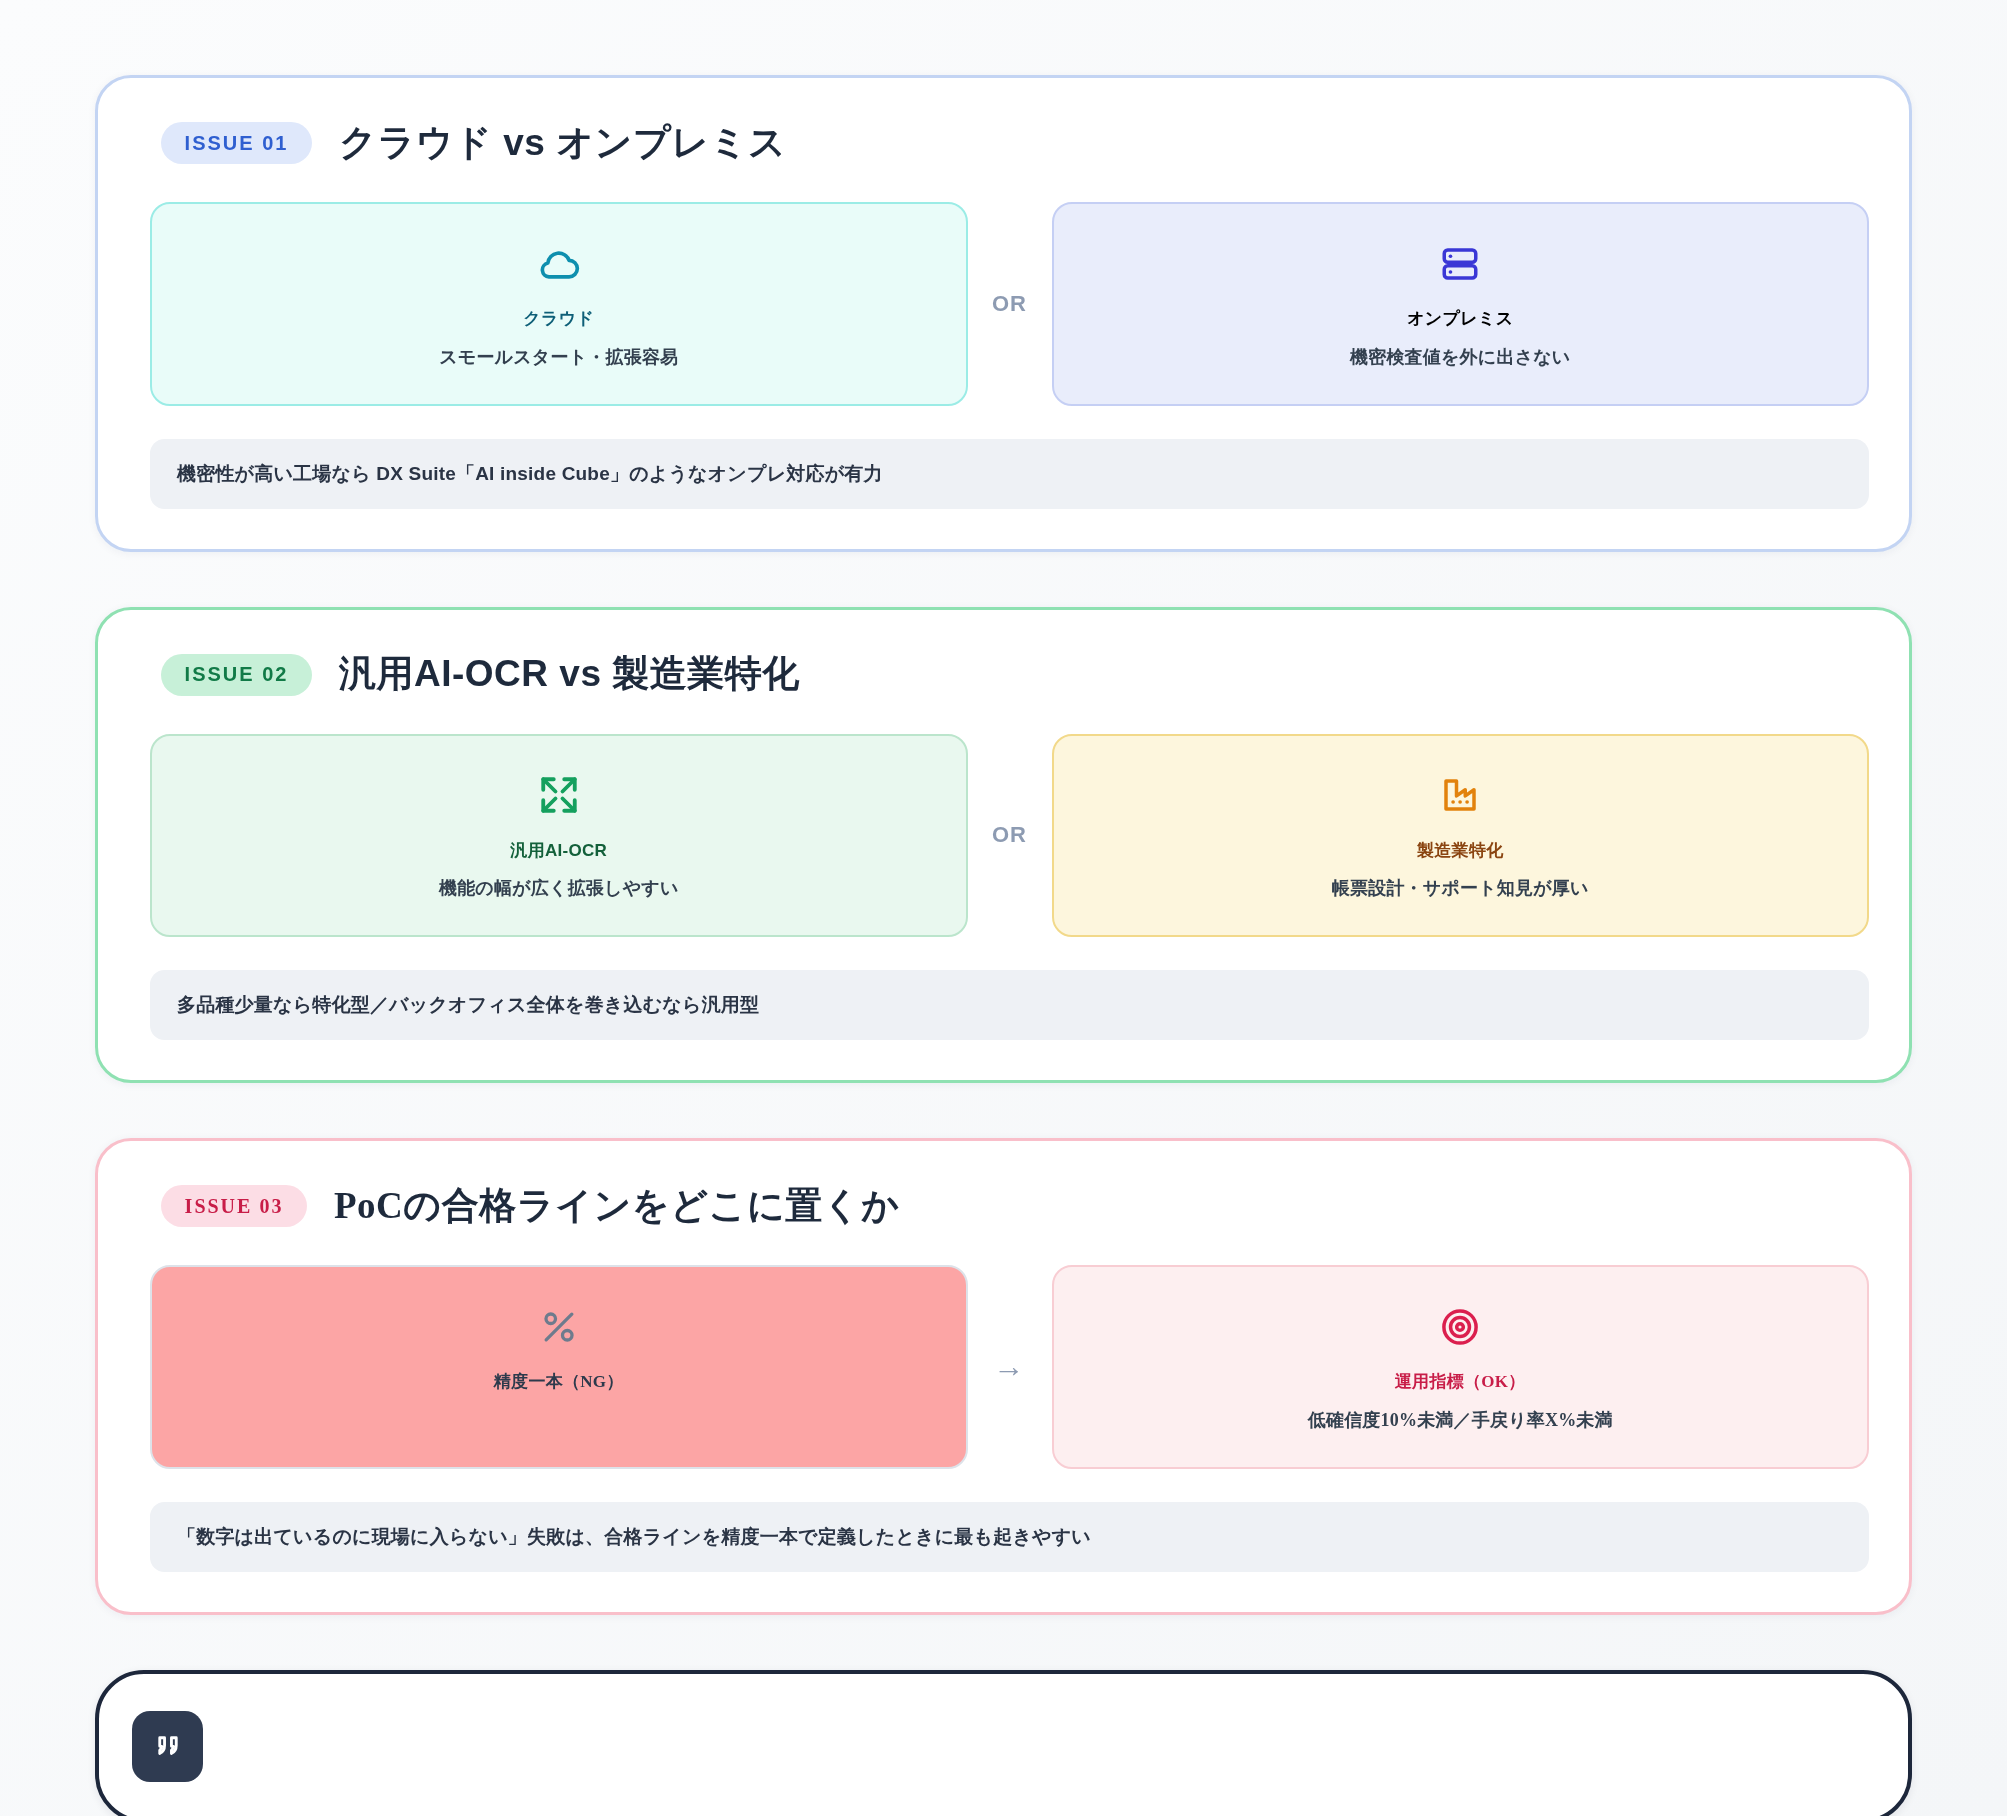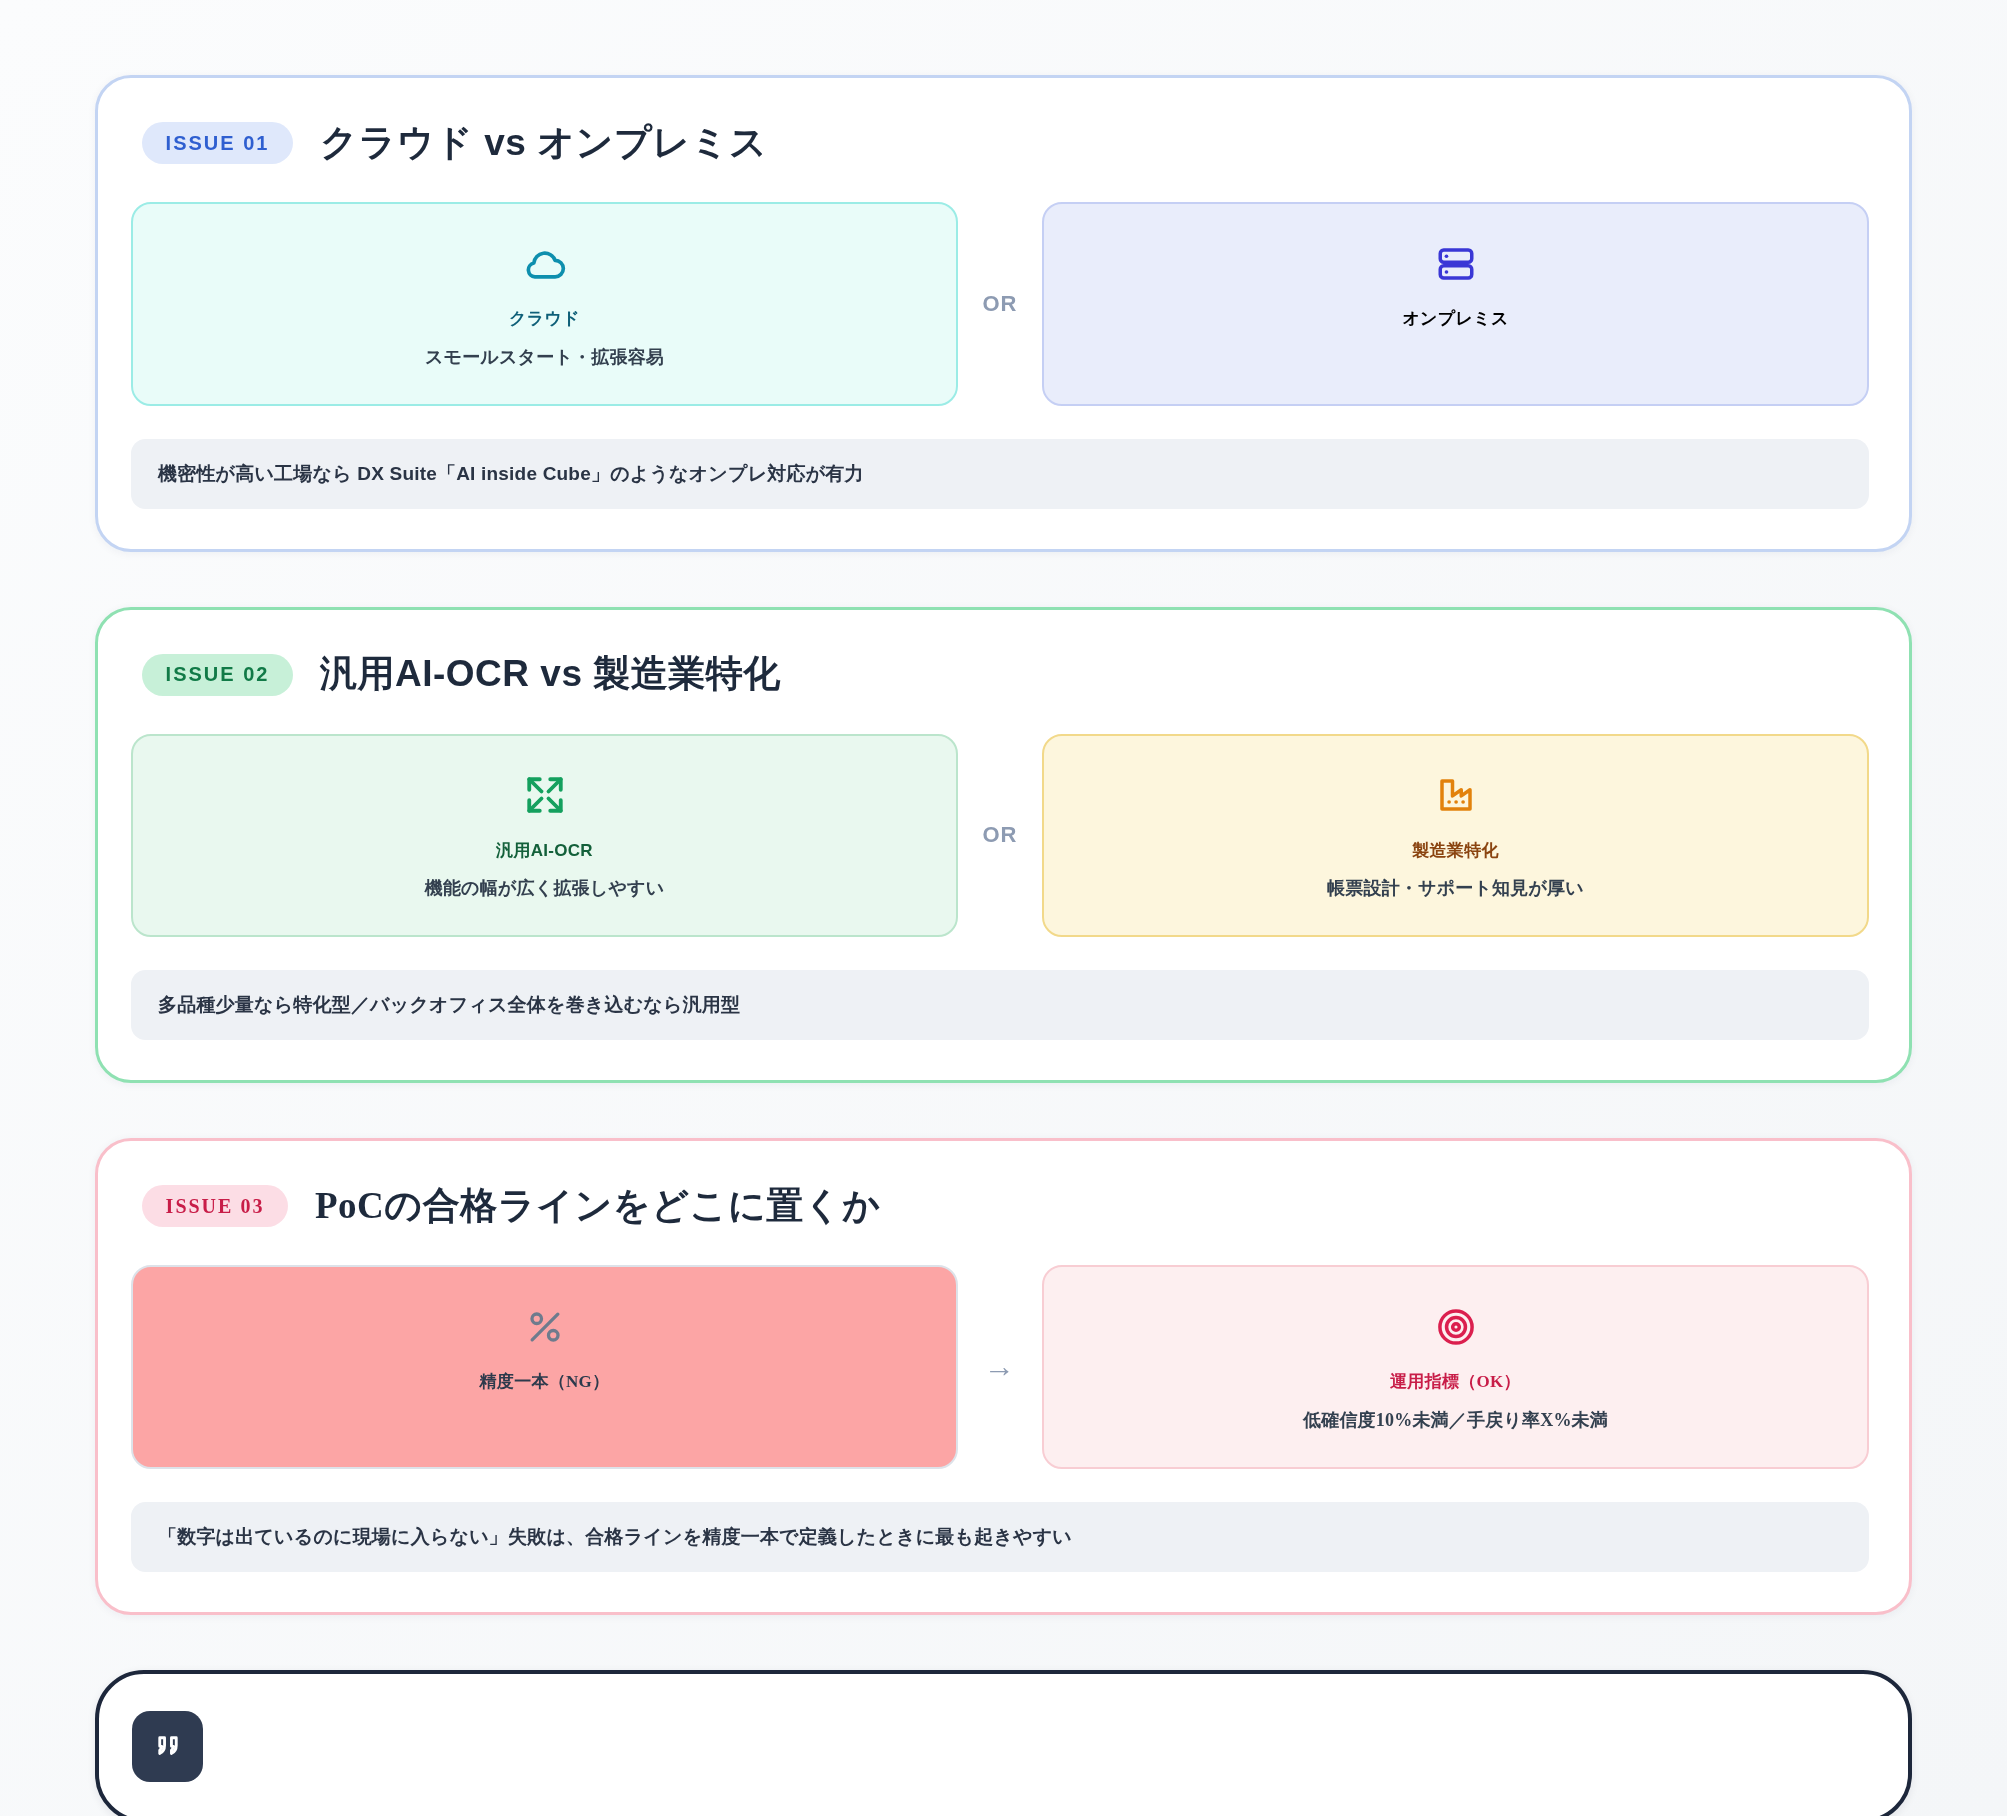--- a/index.html
+++ b/index.html
@@ -16,21 +16,21 @@
     background: linear-gradient(135deg,#fbfcfd 0%,#f4f6f8 100%);
     padding: 75px 95px 0 95px;
   }
 
   
   .issue-card {
     position: relative;
     background: #ffffff;
     border-radius: 36px;
     border: 3.6px solid #c9d8f5;
-    padding: 44px 40px 40px 33px;
+    padding: 44px 40px 40px 52px;
     margin-bottom: 55px;
     box-shadow: 0 1.8px 9px rgba(24,40,72,0.05);
   }
   .issue-card.c1 { border-color: #c3d4f3; }
   .issue-card.c2 { border-color: #8fe1b2; }
   .issue-card.c3 { border-color: #f9bfca; font-family: Liberation Serif, serif; }
 
   .card-head {
     display: flex;
     align-items: center;
@@ -191,20 +191,21 @@
       <div class="opt onprem">
         <div class="opt-icon">
           <svg width="42" height="42" viewBox="0 0 24 24" fill="none" stroke="#3a37d6" stroke-width="2" stroke-linecap="round" stroke-linejoin="round">
             <rect x="3" y="4" width="18" height="7" rx="2"></rect>
             <rect x="3" y="13" width="18" height="7" rx="2"></rect>
             <line x1="6.5" y1="7.5" x2="6.6" y2="7.5"></line>
             <line x1="6.5" y1="16.5" x2="6.6" y2="16.5"></line>
           </svg>
         </div>
         <div class="opt-title t-onprem">オンプレミス</div>
+        <div class="opt-sub">機密検査値を外に出さない</div>
       </div>
     </div>
 
     <div class="note">機密性が高い工場なら DX Suite「AI inside Cube」のようなオンプレ対応が有力</div>
   </section>
 
   <section class="issue-card c2">
     <div class="card-head">
       <span class="badge b2">ISSUE 02</span>
       <h2 class="card-title">汎用AI-OCR vs 製造業特化</h2>

